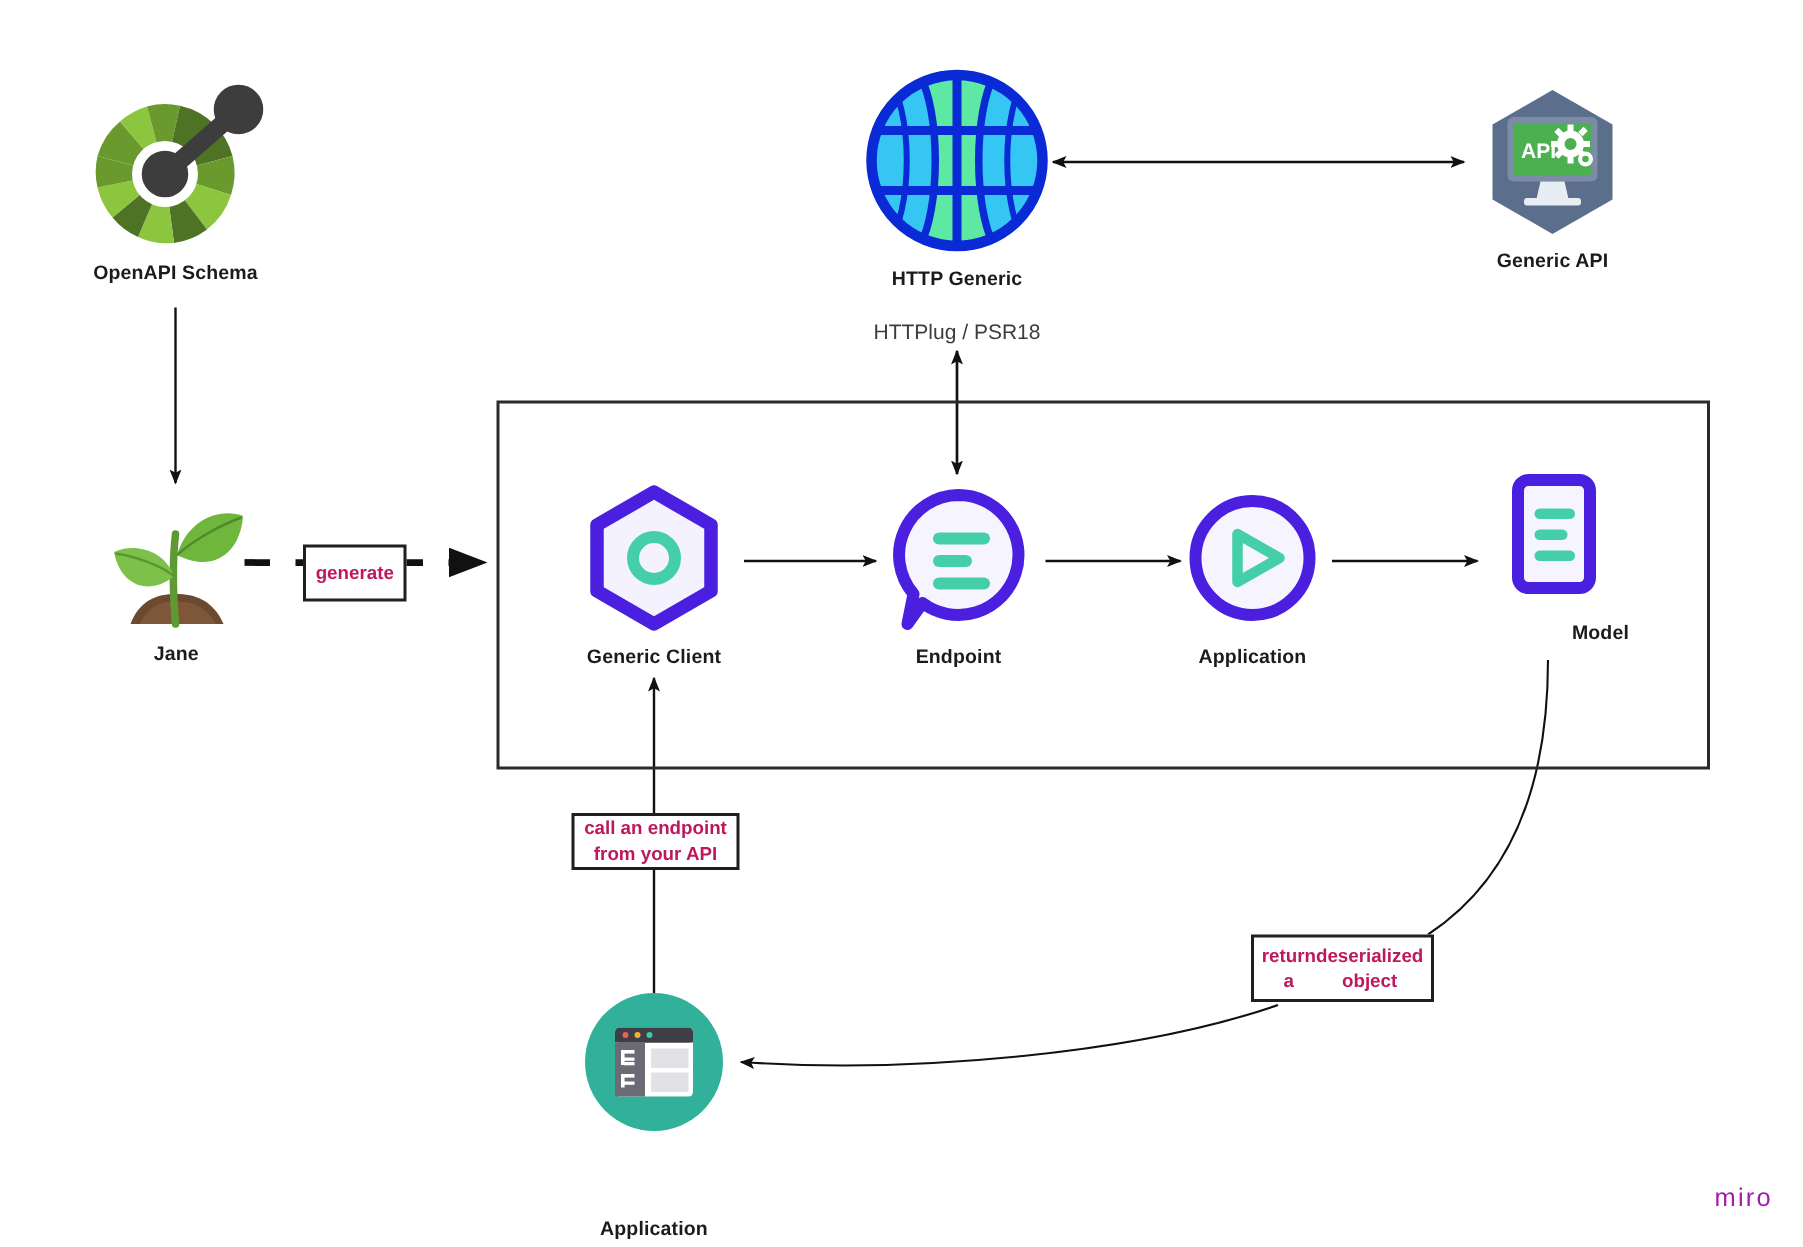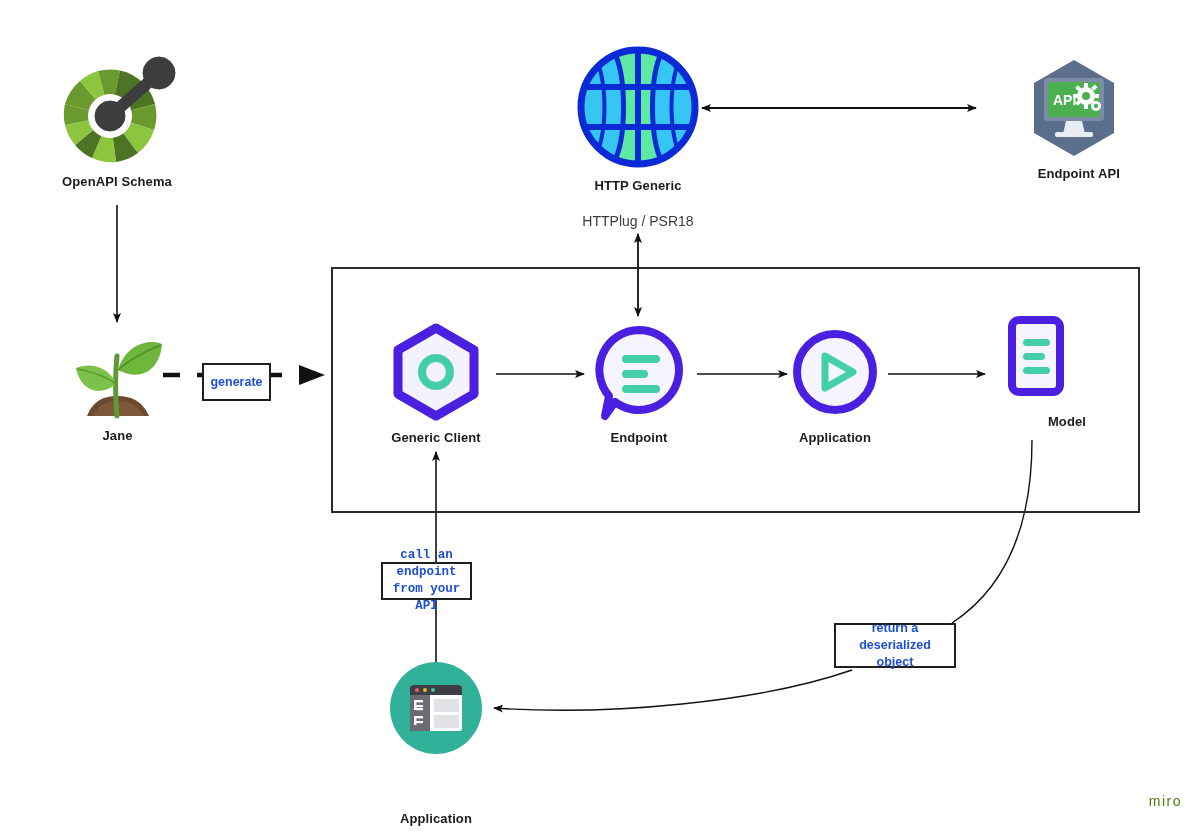--- a/index.html
+++ b/index.html
@@ -59,40 +59,40 @@
     position: absolute;
     border: 2px solid #1f1f1f;
     background: #ffffff;
     box-sizing: border-box;
     display: flex;
     align-items: center;
     justify-content: center;
     text-align: center;
     font-size: 12.5px;
     font-weight: bold;
-    color: #1d4ed8;
+    color: #be185d;
     line-height: 1.35;
     padding: 17px 6px;
   }
   
   #connectors {
     position: absolute;
     left: 0;
     top: 0;
     width: 1202px;
     height: 831px;
     pointer-events: none;
   }
   
   #watermark {
     position: absolute;
     right: 20px;
     bottom: 22px;
-    font-size: 14px;
-    color: #4d7c0f;
+    font-size: 17px;
+    color: #a21caf;
     letter-spacing: 1.5px;
     font-family: "Liberation Sans", sans-serif;
   }
   .icon-wrap { position: relative; line-height: 0; }
 </style>
 </head>
 <body>
 
 <div id="canvas">
 
@@ -203,21 +203,21 @@
           <path d="M16,6 C34,28 34,98 16,120" stroke="#0a2ad6" stroke-width="4" fill="none"></path>
           <path d="M110,6 C92,28 92,98 110,120" stroke="#0a2ad6" stroke-width="4" fill="none"></path>
         </g>
         <circle cx="63" cy="63" r="57" fill="none" stroke="#0a2ad6" stroke-width="7"></circle>
       </svg>
     </div>
     <div class="node-label">HTTP Generic</div>
     <div class="node-sublabel">HTTPlug / PSR18</div>
   </div>
 
-  <div class="node" id="node-external-api" style="left:950px; top:58px; width:170px;align-items:flex-end;">
+  <div class="node" id="node-external-api" style="left:950px; top:58px; width:170px;">
     <div class="icon-wrap">
       <svg width="92" height="100" viewBox="0 0 92 100" xmlns="http://www.w3.org/2000/svg">
 
         <path d="M46,2 L86,25 L86,75 L46,98 L6,75 L6,25 Z" fill="#5b6e8c"></path>
 
         <rect x="16" y="20" width="60" height="43" rx="4" fill="#7c8ba6"></rect>
 
         <rect x="20" y="24" width="52" height="35" rx="2" fill="#4caf50"></rect>
 
         <text x="25" y="47" font-family="Liberation Sans, sans-serif" font-size="14" font-weight="bold" fill="#ffffff">API</text>
@@ -236,21 +236,21 @@
           </g>
           <circle cx="58" cy="38" r="4" fill="#4caf50"></circle>
           <circle cx="68" cy="48" r="5"></circle>
           <circle cx="68" cy="48" r="2.2" fill="#4caf50"></circle>
         </g>
 
         <path d="M38,63 L54,63 L57,76 L35,76 Z" fill="#e8edf4"></path>
         <rect x="27" y="74" width="38" height="5" rx="2" fill="#e8edf4"></rect>
       </svg>
     </div>
-    <div class="node-label">Endpoint API</div>
+    <div class="node-label">Generic API</div>
   </div>
 
   <div id="pipeline-frame"></div>
 
   <div class="node" id="node-generic-client" style="left:376px; top:322px; width:120px;">
     <div class="icon-wrap">
       <svg width="102" height="100" viewBox="0 0 102 100" xmlns="http://www.w3.org/2000/svg">
         <path d="M51,6 L89,28 L89,72 L51,94 L13,72 L13,28 Z" fill="#f4f2ff" stroke="#4a1fe0" stroke-width="9" stroke-linejoin="round"></path>
         <circle cx="51" cy="50" r="14" fill="none" stroke="#45cfa8" stroke-width="8"></circle>
       </svg>
@@ -323,25 +323,25 @@
         <rect x="46" y="55" width="25" height="13" fill="#e2e2e6"></rect>
       </svg>
     </div>
     <div class="node-label">Application</div>
   </div>
 
   <div class="edge-box" id="label-generate" style="left:202px; top:363px; width:69px; height:25px;">
     <span>generate</span>
   </div>
 
-  <div class="edge-box" id="label-call-endpoint" style="left:381px; top:562px; width:91px; height:38px; flex-direction:column;font-family:Liberation Mono, monospace;">
+  <div class="edge-box" id="label-call-endpoint" style="left:381px; top:542px; width:112px; height:38px; flex-direction:column;">
     <span>call an endpoint</span>
     <span>from your API</span>
   </div>
 
-  <div class="edge-box" id="label-return-object" style="left:834px; top:623px; width:122px; height:45px; flex-direction:column;">
+  <div class="edge-box" id="label-return-object" style="left:834px; top:623px; width:122px; height:45px; flex-direction:row;">
     <span>return a</span>
     <span>deserialized object</span>
   </div>
 
   <div id="watermark">miro</div>
 
 </div>
 
 </body></html>

